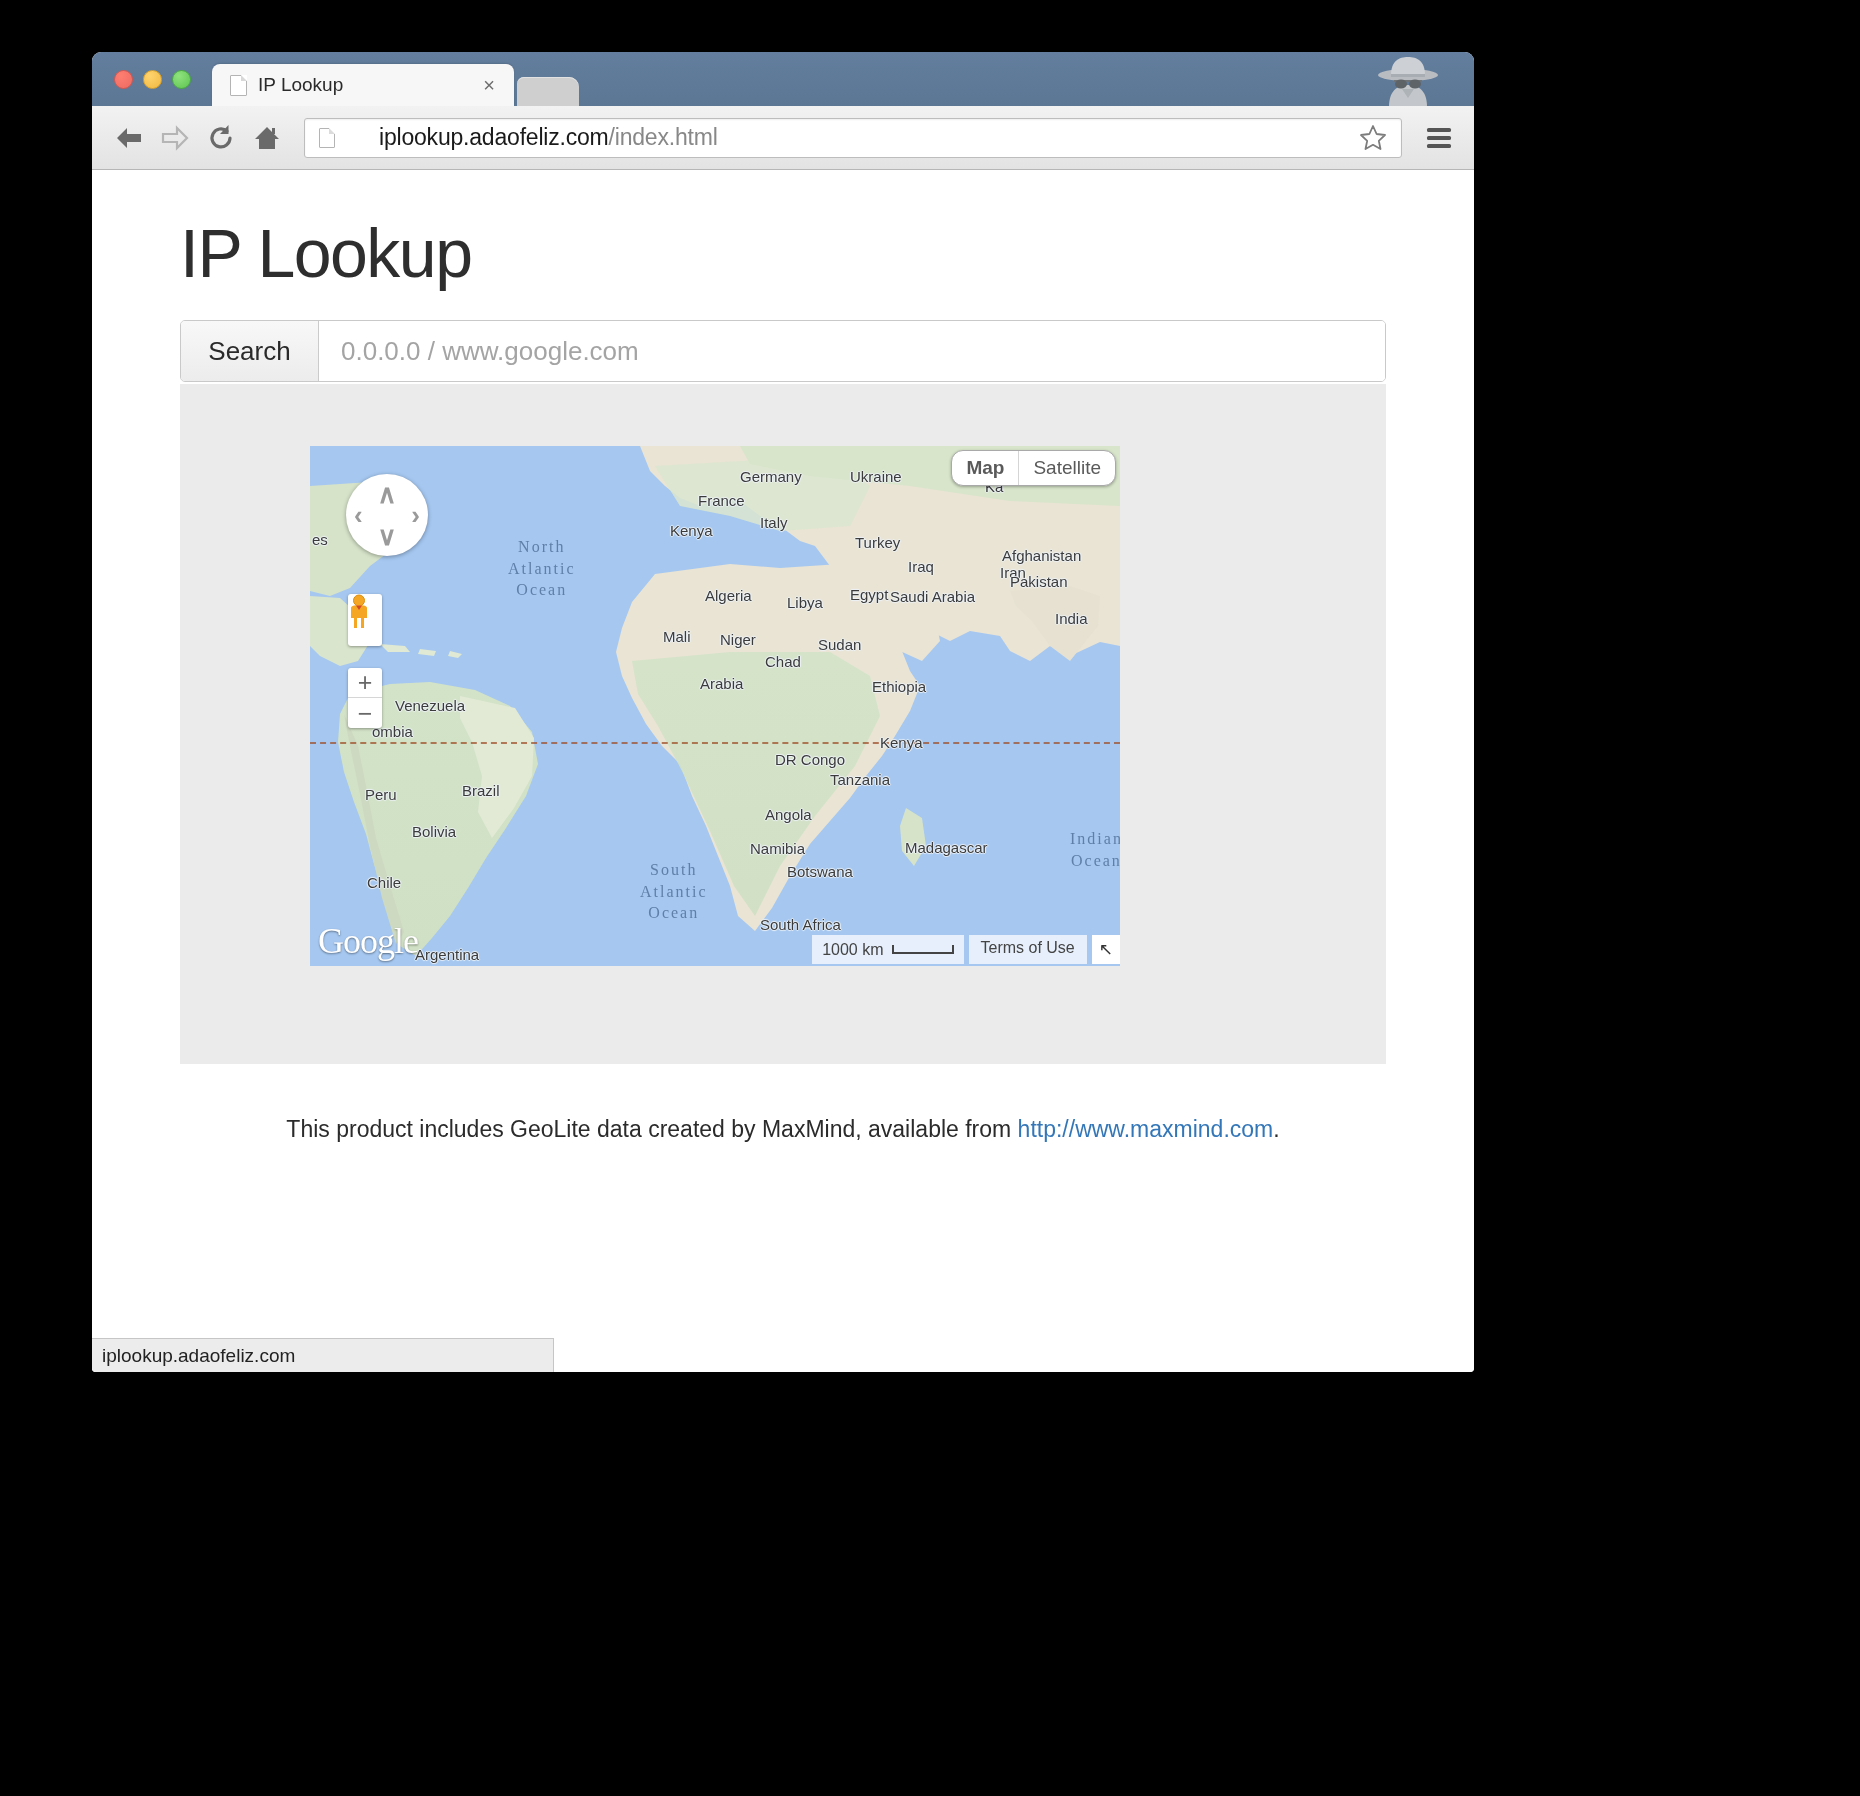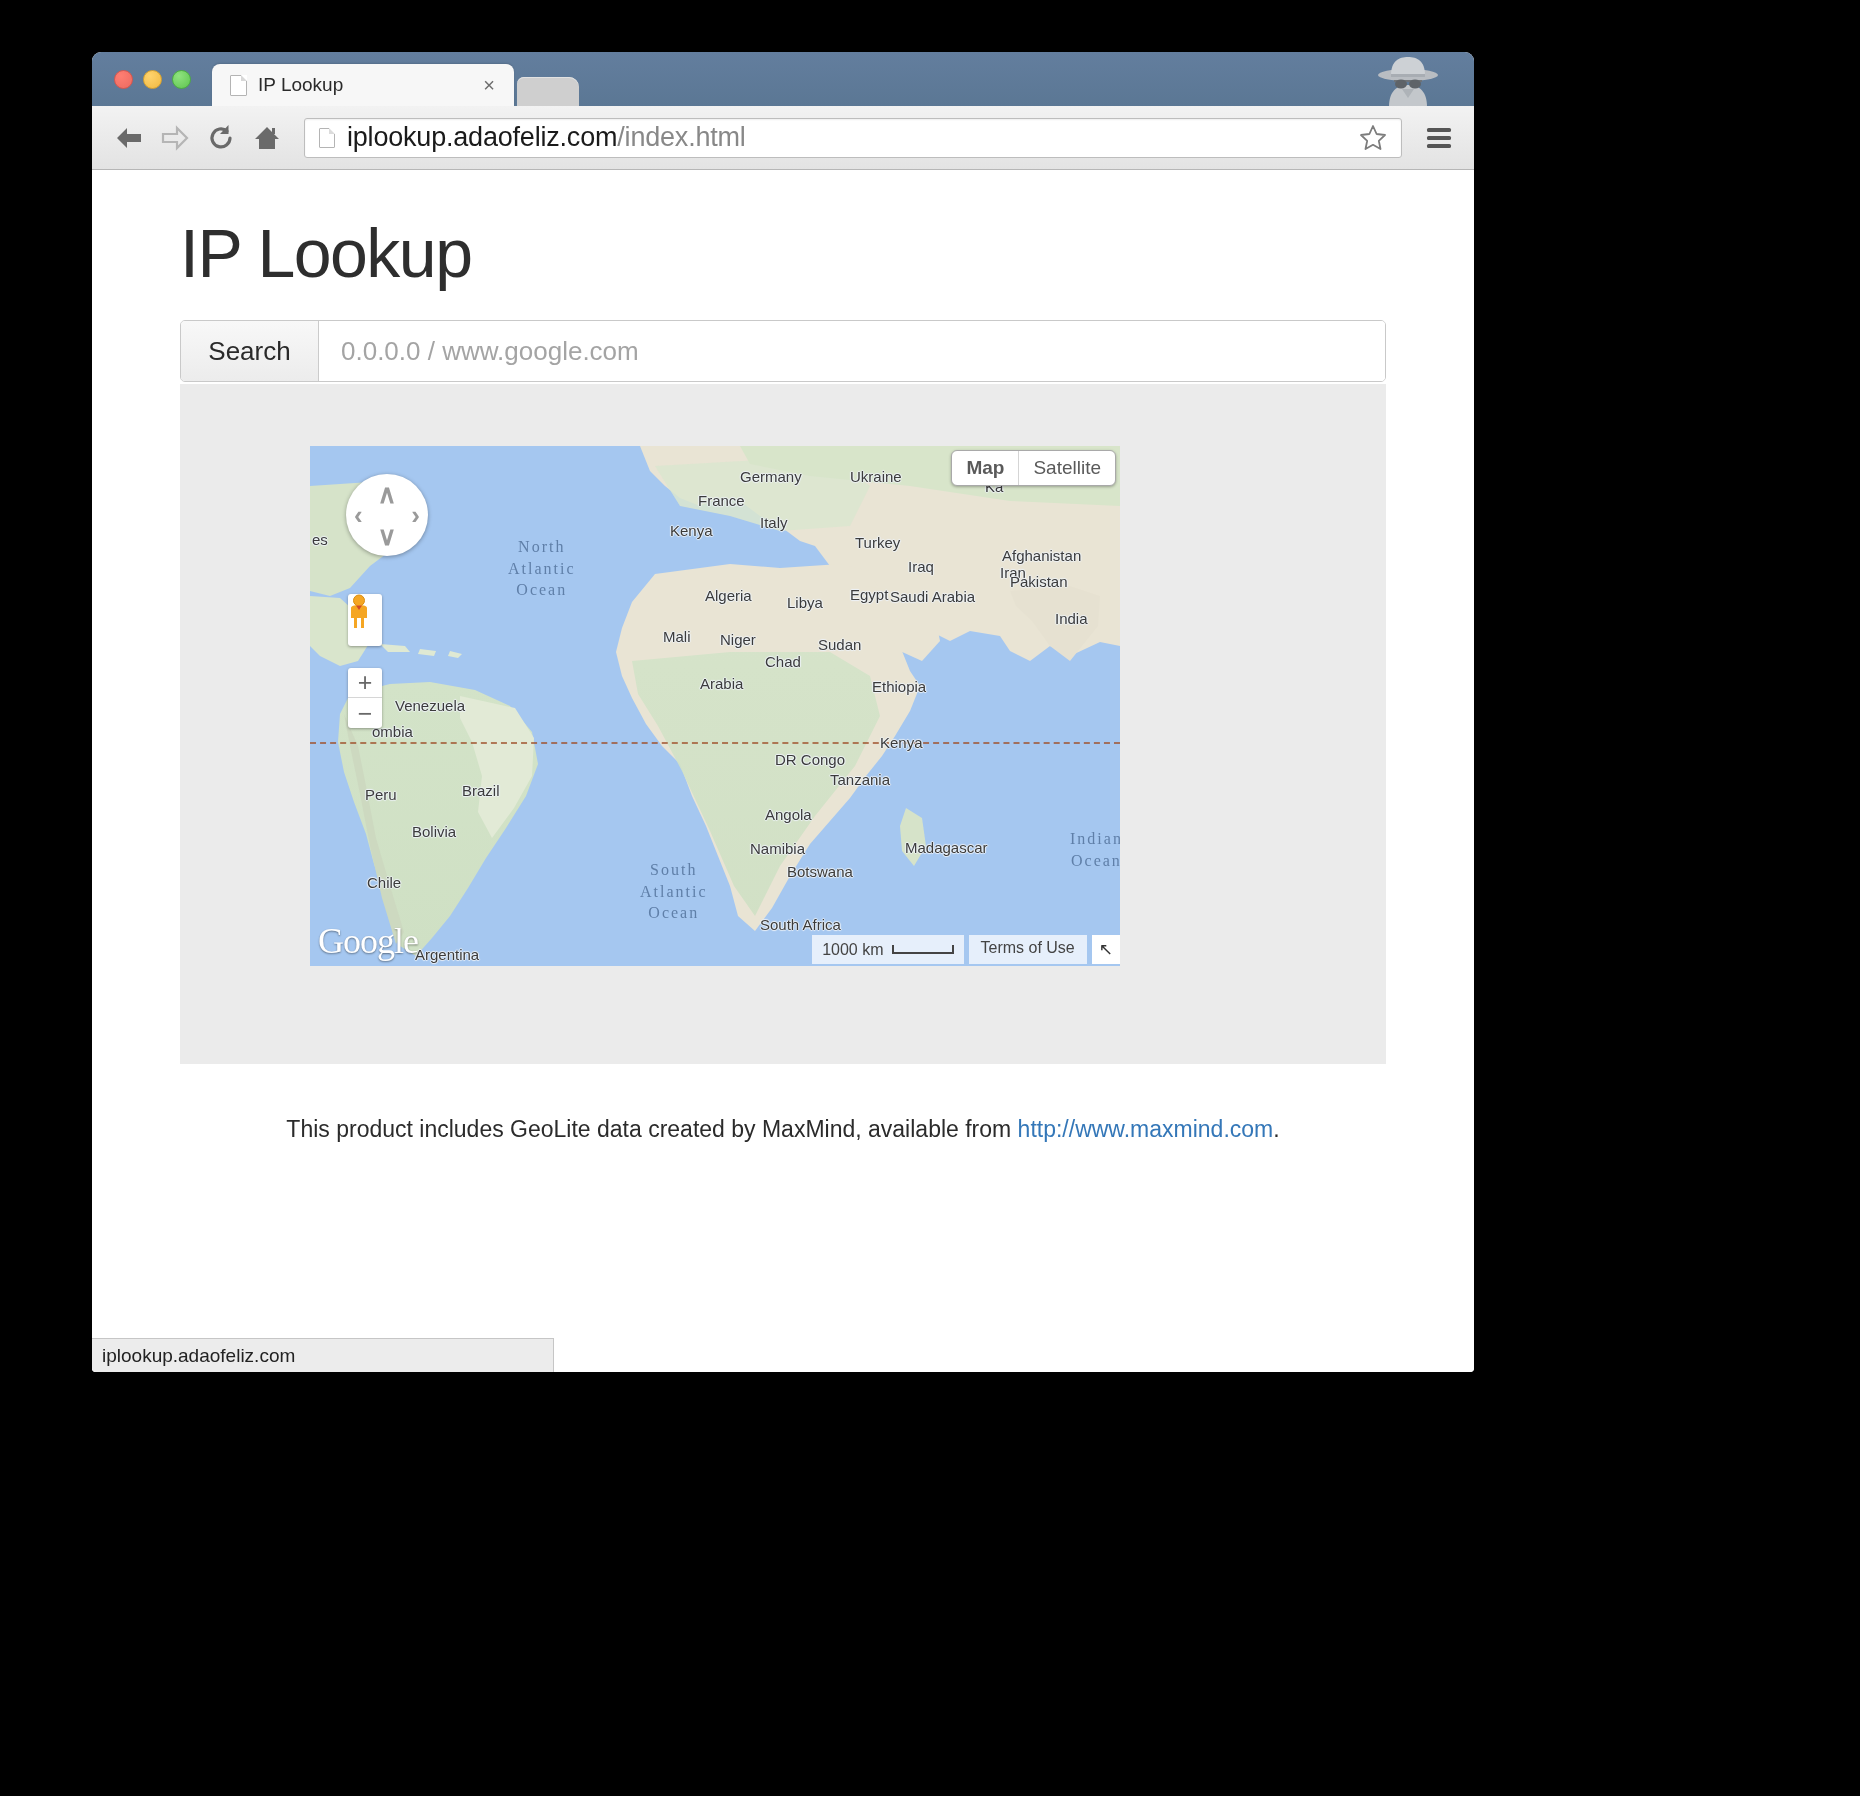--- a/index.html
+++ b/index.html
@@ -109,21 +109,21 @@
   .omni-favicon {
     width: 16px; height: 20px; margin: 0 12px 0 4px;
     background: #fff; border: 1px solid #b4b4b4; border-radius: 1px;
     position: relative; flex: none;
   }
   .omni-favicon:after {
     content: ""; position: absolute; right: -1px; top: -1px;
     border-width: 0 6px 6px 0; border-style: solid;
     border-color: #dcdcdc #fff;
   }
-  #url-text { font-size: 27px; color: #1a1a1a; letter-spacing: -0.2px; }
+  #url-text { font-size: 23px; color: #1a1a1a; letter-spacing: -0.2px; margin-left: 32px; }
   #url-path { color: #888; }
   #bookmark-star { margin-left: auto; margin-right: 3px; display:flex; }
   #menu-button { width: 42px; height: 46px; display:flex; align-items:center; justify-content:center; margin-left: 6px; }
 
   
   #page {
     position: relative;
     height: calc(100% - 118px);
     background: #fff;
     overflow: hidden;
@@ -217,21 +217,21 @@
     position: absolute; left: 0; right: 0; top: 296px;
     border-top: 2px dashed #a0522d; opacity: .75;
   }
 
   
   #map-type-control {
     position: absolute; right: 4px; top: 4px;
     display: flex;
     background: #fff;
     border: 1px solid #a9a9a9;
-    border-radius: 6px;
+    border-radius: 12px;
     box-shadow: 0 1px 3px rgba(0,0,0,0.3);
     overflow: hidden;
   }
   #map-type-control div {
     padding: 6px 14px; font-size: 19px; color: #5a5a5a;
   }
   #btn-map { font-weight: 700; color: #000; border-right: 1px solid #d5d5d5; }
 
   
   #pan-control {

